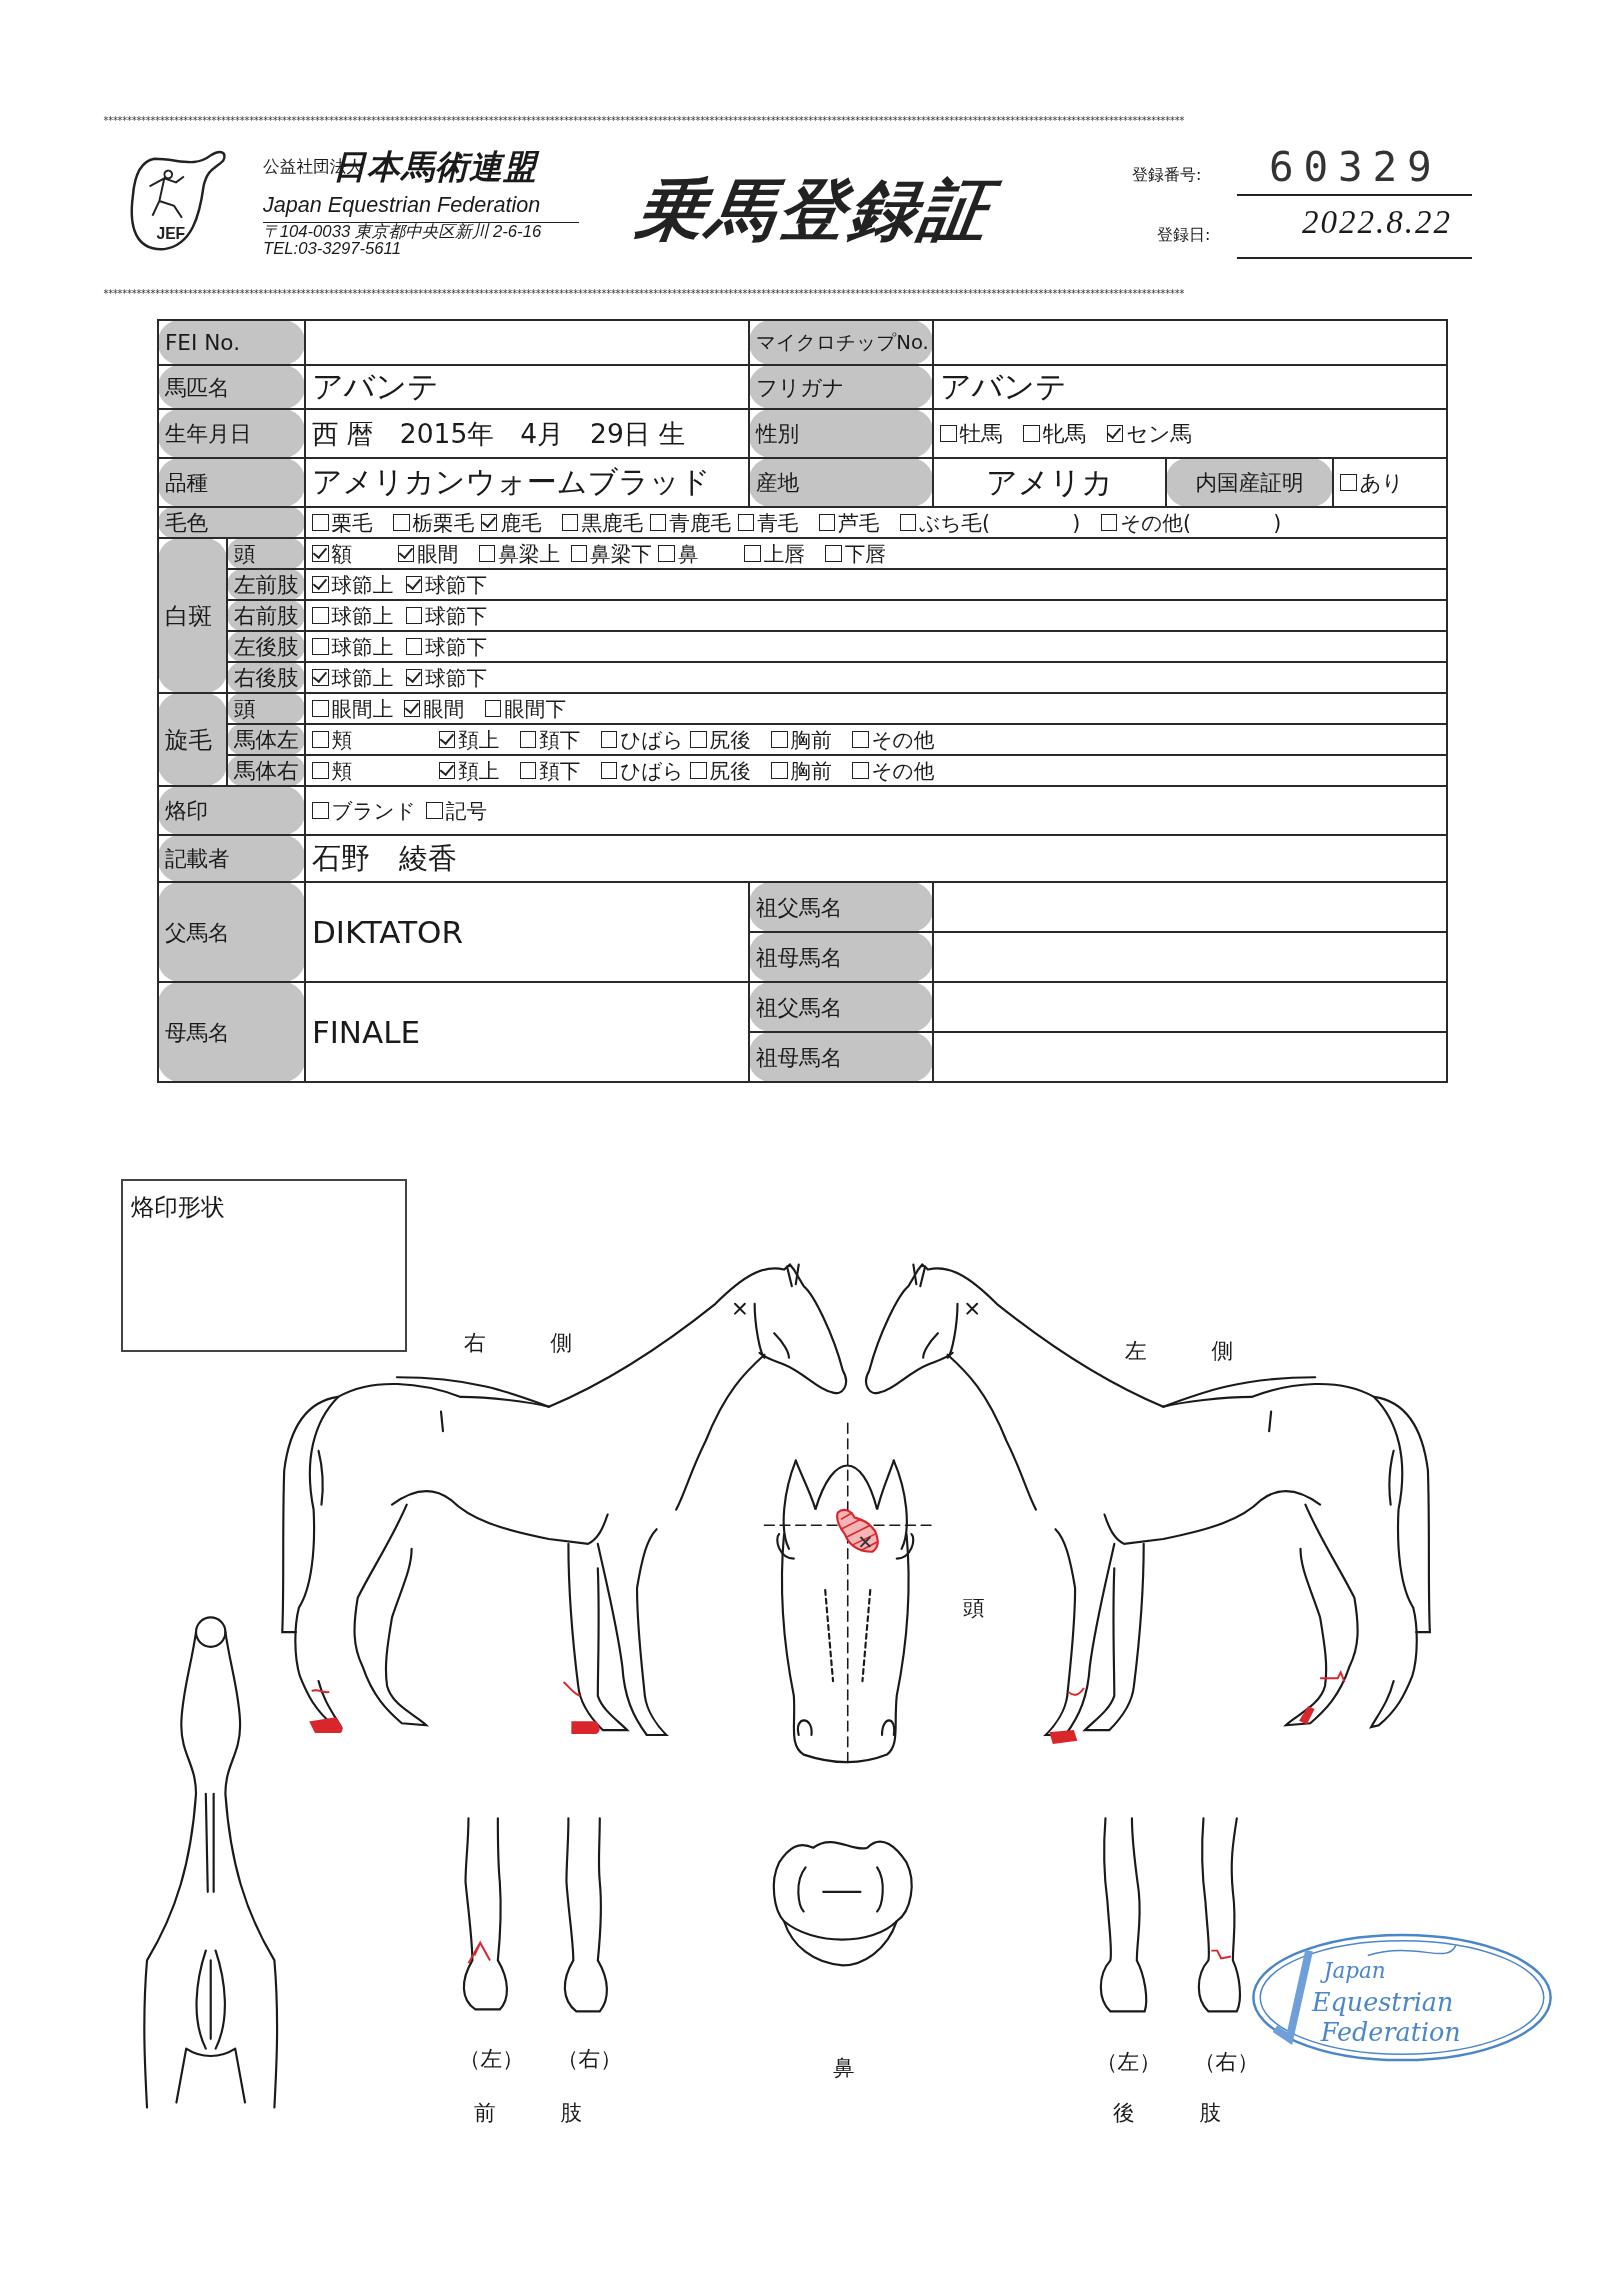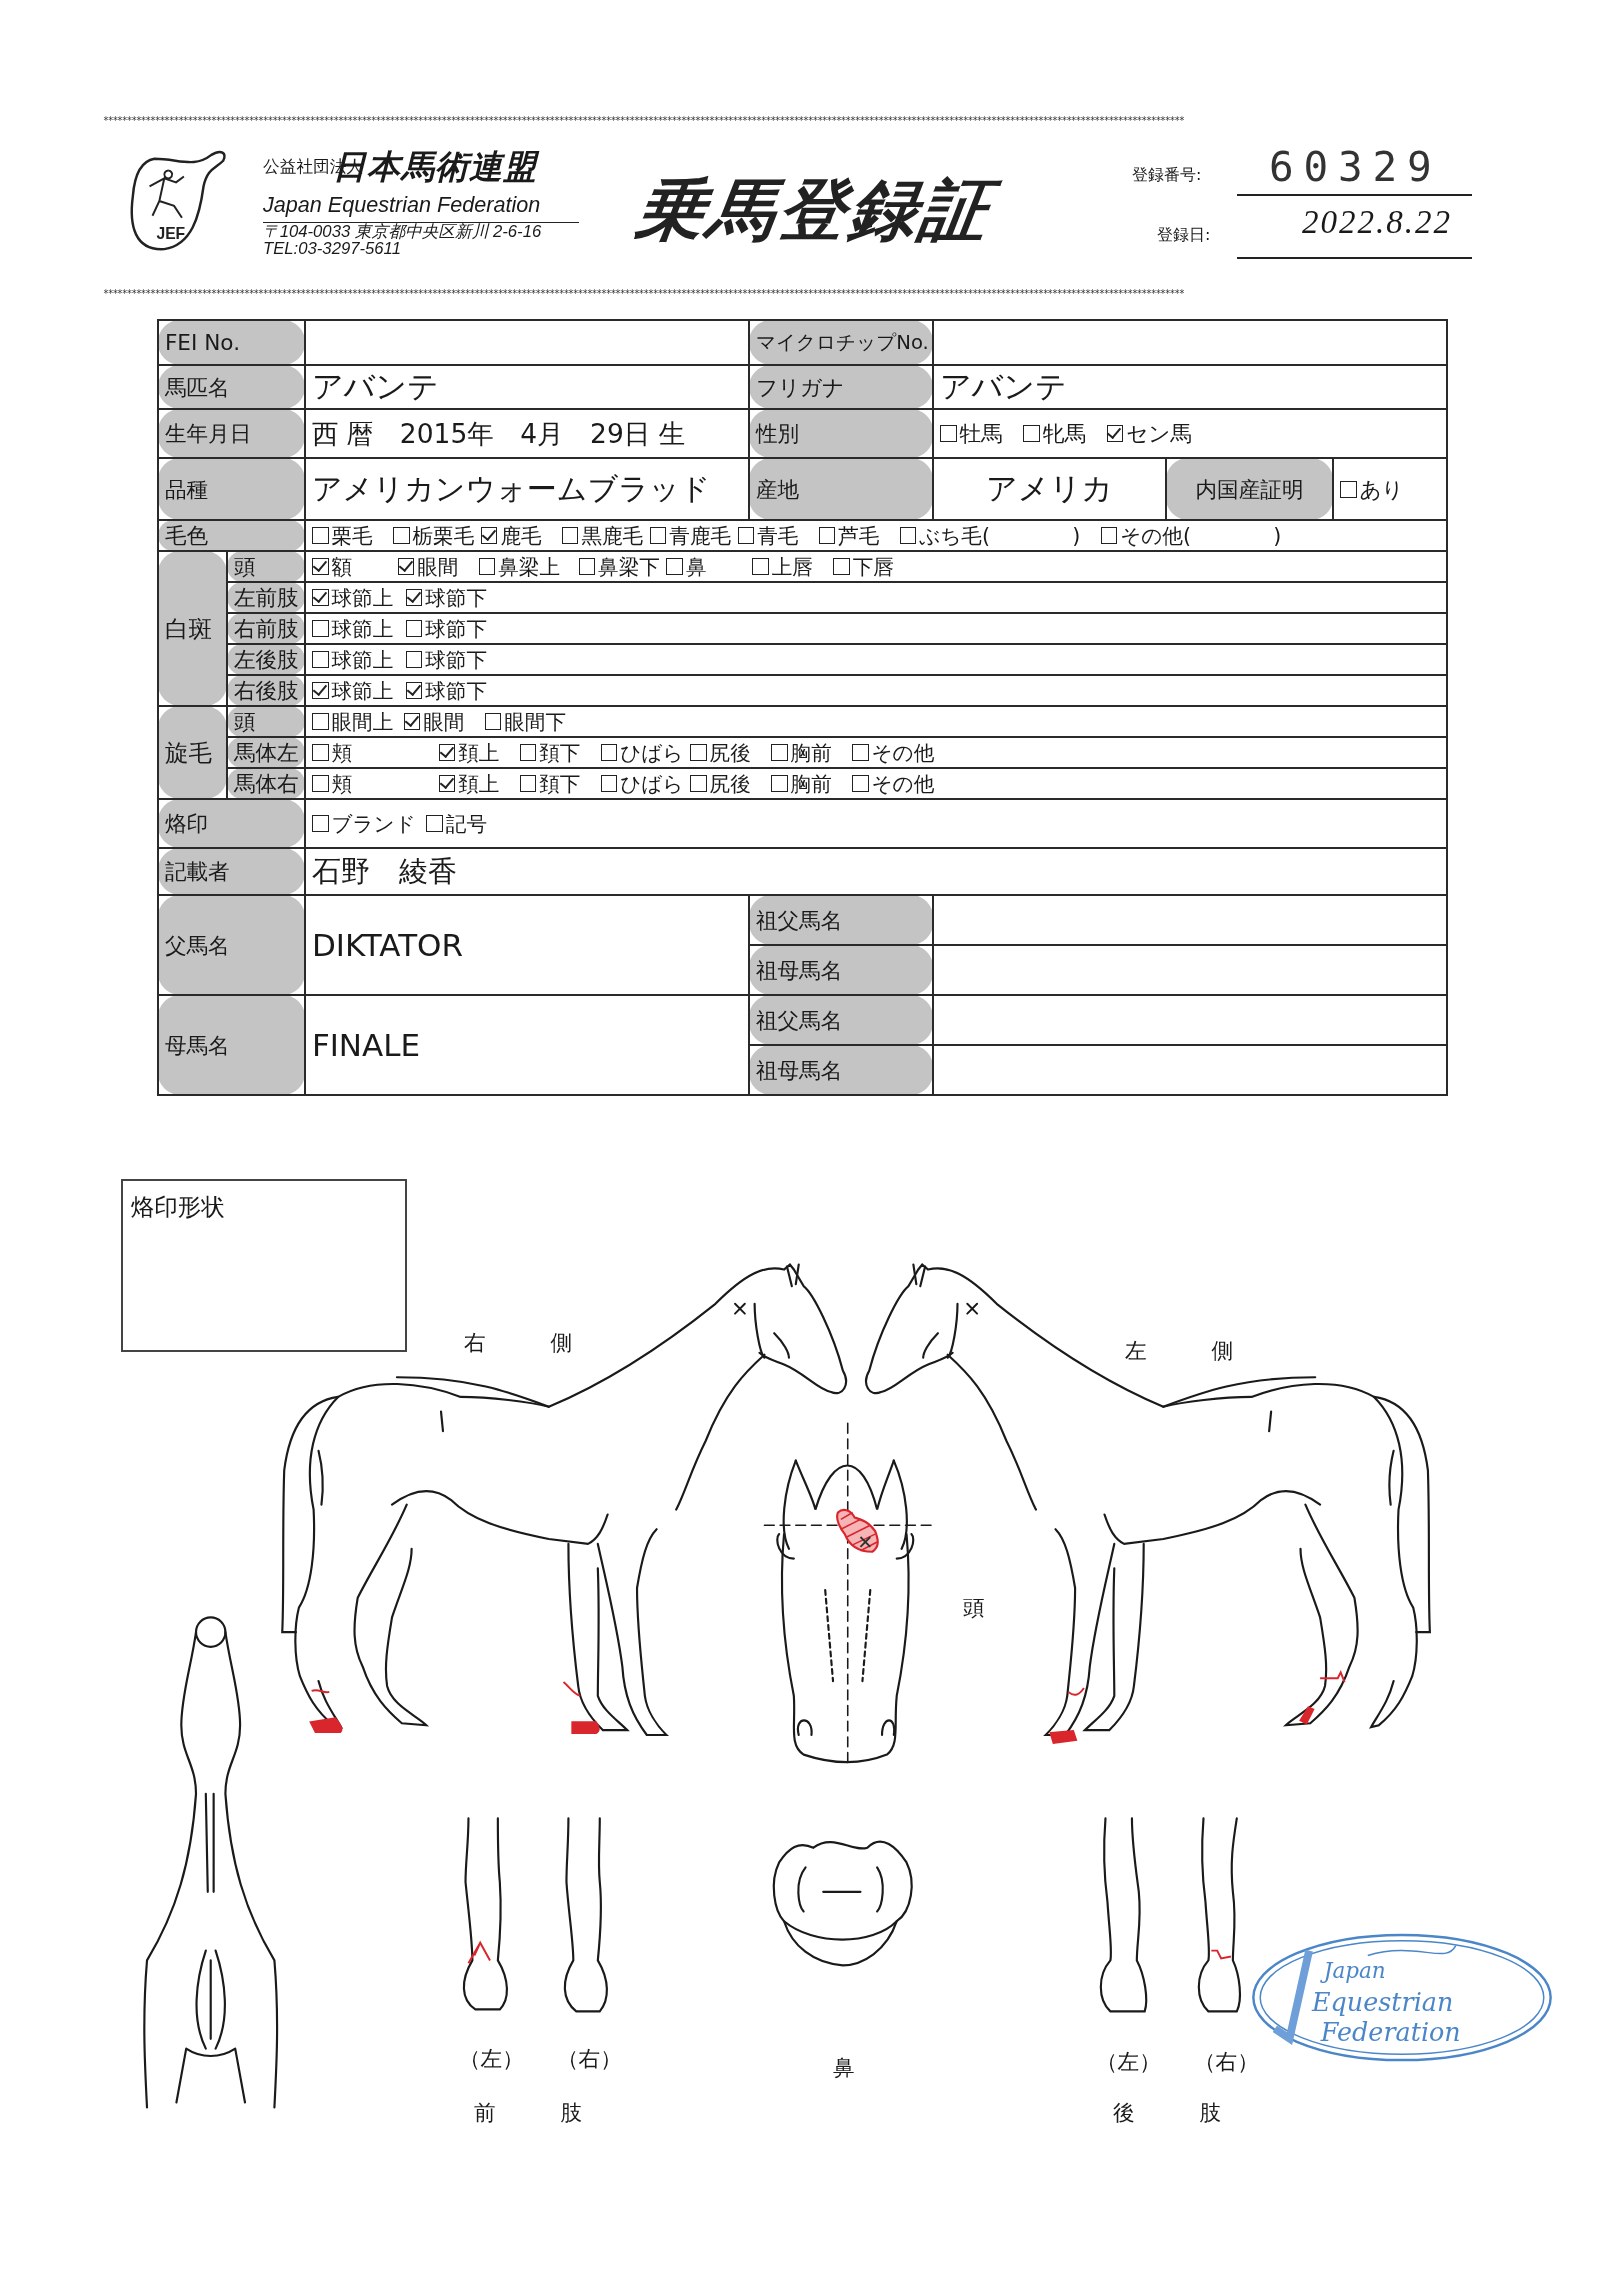--- a/index.html
+++ b/index.html
@@ -90,21 +90,21 @@
   <tr style="height:49px">
     <td class="lbl" colspan="2">生年月日</td>
     <td style="font-size:26.5px">西 暦　2015年　4月　29日 生</td>
     <td class="lbl">性別</td>
     <td colspan="3">
       <span class="cb"><span class="box"></span><span>牡馬</span></span>
       <span class="cb"><span class="box"></span><span>牝馬</span></span>
       <span class="cb"><span class="box on"></span><span>セン馬</span></span>
     </td>
   </tr>
-  <tr style="height:62px">
+  <tr style="height:49px">
     <td class="lbl" colspan="2">品種</td>
     <td class="big" style="font-size:30px">アメリカンウォームブラッド</td>
     <td class="lbl">産地</td>
     <td class="big" style="text-align:center">アメリカ</td>
     <td class="lbl" style="text-align:center">内国産証明</td>
     <td><span class="cb"><span class="box"></span><span>あり</span></span></td>
   </tr>
   <tr style="height:29px">
     <td class="lbl" colspan="2">毛色</td>
     <td colspan="5" style="font-size:20.6px">
@@ -119,21 +119,21 @@
       <span class="cb" style="margin-right:0"><span class="box"></span><span>その他(　　　　)</span></span>
     </td>
   </tr>
 
   <tr style="height:30px">
     <td class="lbl" rowspan="5" style="font-size:23.5px">白斑</td>
     <td class="lbl">頭</td>
     <td colspan="5" style="font-size:20.6px">
       <span class="cb" style="margin-right:39px"><span class="box on"></span><span>額</span></span>
       <span class="cb"><span class="box on"></span><span>眼間</span></span>
-      <span class="cb" style="margin-right:12px"><span class="box"></span><span>鼻梁上</span></span>
+      <span class="cb" style="margin-right:4px"><span class="box"></span><span>鼻梁上</span></span>
       <span class="cb" style="margin-right:0"><span class="box"></span><span>鼻梁下</span></span>
       <span class="cb" style="margin-right:39px"><span class="box"></span><span>鼻</span></span>
       <span class="cb"><span class="box"></span><span>上唇</span></span>
       <span class="cb"><span class="box"></span><span>下唇</span></span>
     </td>
   </tr>
   <tr style="height:30px">
     <td class="lbl">左前肢</td>
     <td colspan="5" style="font-size:20.6px">
       <span class="cb" style="margin-right:5.9px"><span class="box on"></span><span>球節上</span></span>

